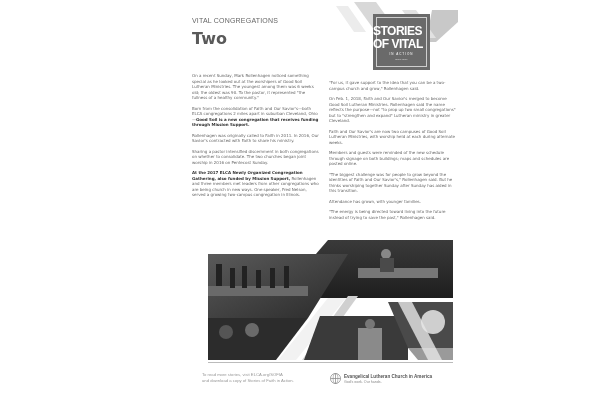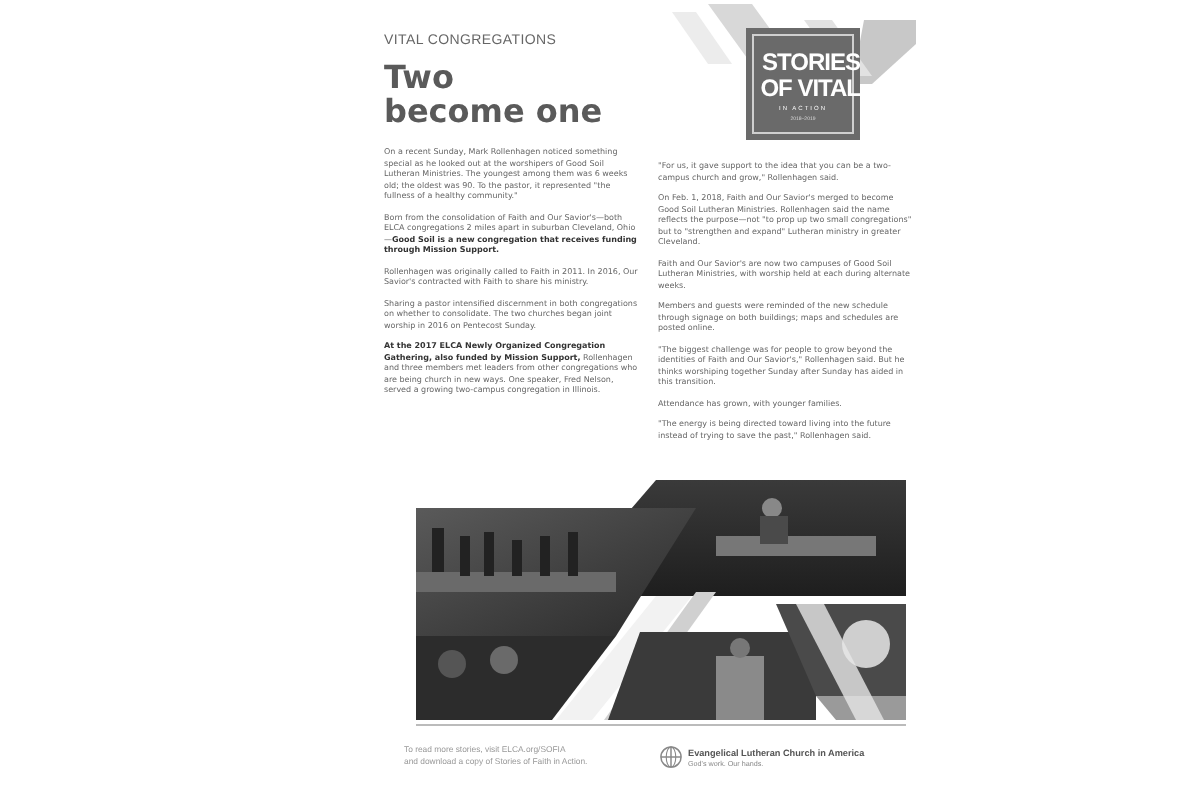--- a/index.html
+++ b/index.html
@@ -9,21 +9,21 @@
   .title { position: absolute; left: 0; top: 30px; font-size: 16px; font-weight: bold; color: #5a5a5a; line-height: 17px; font-family: "DejaVu Sans", sans-serif; }
   .col { position: absolute; top: 0; width: 128px; font-size: 4px; line-height: 5.5px; color: #666; font-family: "DejaVu Sans", sans-serif; }
   .col p { margin: 0 0 5px 0; }
   .col b { color: #333; }
   .col-left { left: 0; top: 73px; }
   .col-right { left: 137px; top: 80px; }
 
   .logo { position: absolute; left: 144px; top: 2px; width: 122px; height: 72px; }
   .logo-box { position: absolute; left: 37px; top: 12px; width: 57px; height: 56px; background: #6a6a6a; }
   .logo-inner { position: absolute; left: 3px; top: 3px; right: 3px; bottom: 3px; border: 0.6px solid #cfcfcf; }
-  .logo-t1, .logo-t2 { position: absolute; left: 0; width: 100%; text-align: right; color: #fff; font-weight: bold; font-family: "Liberation Sans", sans-serif; }
+  .logo-t1, .logo-t2 { position: absolute; left: 0; width: 100%; text-align: left; color: #fff; font-weight: bold; font-family: "Liberation Sans", sans-serif; }
   .logo-t1 { top: 10px; font-size: 12px; letter-spacing: -0.5px; }
   .logo-t2 { top: 23px; font-size: 12px; letter-spacing: -0.5px; }
   .logo-t3 { position: absolute; left: 0; width: 100%; top: 38px; text-align: center; color: #fff; font-size: 3px; letter-spacing: 1px; font-family: "Liberation Sans", sans-serif; }
   .logo-t4 { position: absolute; left: 0; width: 100%; top: 44px; text-align: center; color: #ddd; font-size: 2.5px; font-family: "Liberation Sans", sans-serif; }
 
   .collage { position: absolute; left: 16px; top: 240px; width: 245px; height: 120px; }
   .rule { position: absolute; left: 16px; top: 362px; width: 245px; height: 1px; background: #bbb; }
 
   .footer-text { position: absolute; left: 10px; top: 372px; width: 130px; font-size: 4.2px; line-height: 6px; color: #999; font-family: "Liberation Sans", sans-serif; }
   .elca { position: absolute; left: 138px; top: 372px; width: 130px; height: 16px; }
@@ -32,21 +32,20 @@
   .elca-tag { position: absolute; left: 14px; top: 8px; font-size: 3.6px; color: #888; font-family: "Liberation Sans", sans-serif; }
 </style>
 </head>
 <body>
 
 <div class="page">
 
   <div class="kicker">VITAL CONGREGATIONS</div>
   <div class="title">
     <div>Two</div>
-    <div>become one</div>
   </div>
 
   <div class="logo">
     <svg width="122" height="72" style="position:absolute;left:0;top:0">
       <polygon points="18,0 40,0 66,36 44,36" fill="#d8d8d8"></polygon>
       <polygon points="96,8 122,8 122,20 100,40 90,40" fill="#c8c8c8"></polygon>
       <polygon points="66,8 80,8 100,36 86,36" fill="#e2e2e2"></polygon>
       <polygon points="0,4 12,4 30,30 18,30" fill="#ececec"></polygon>
     </svg>
     <div class="logo-box">

